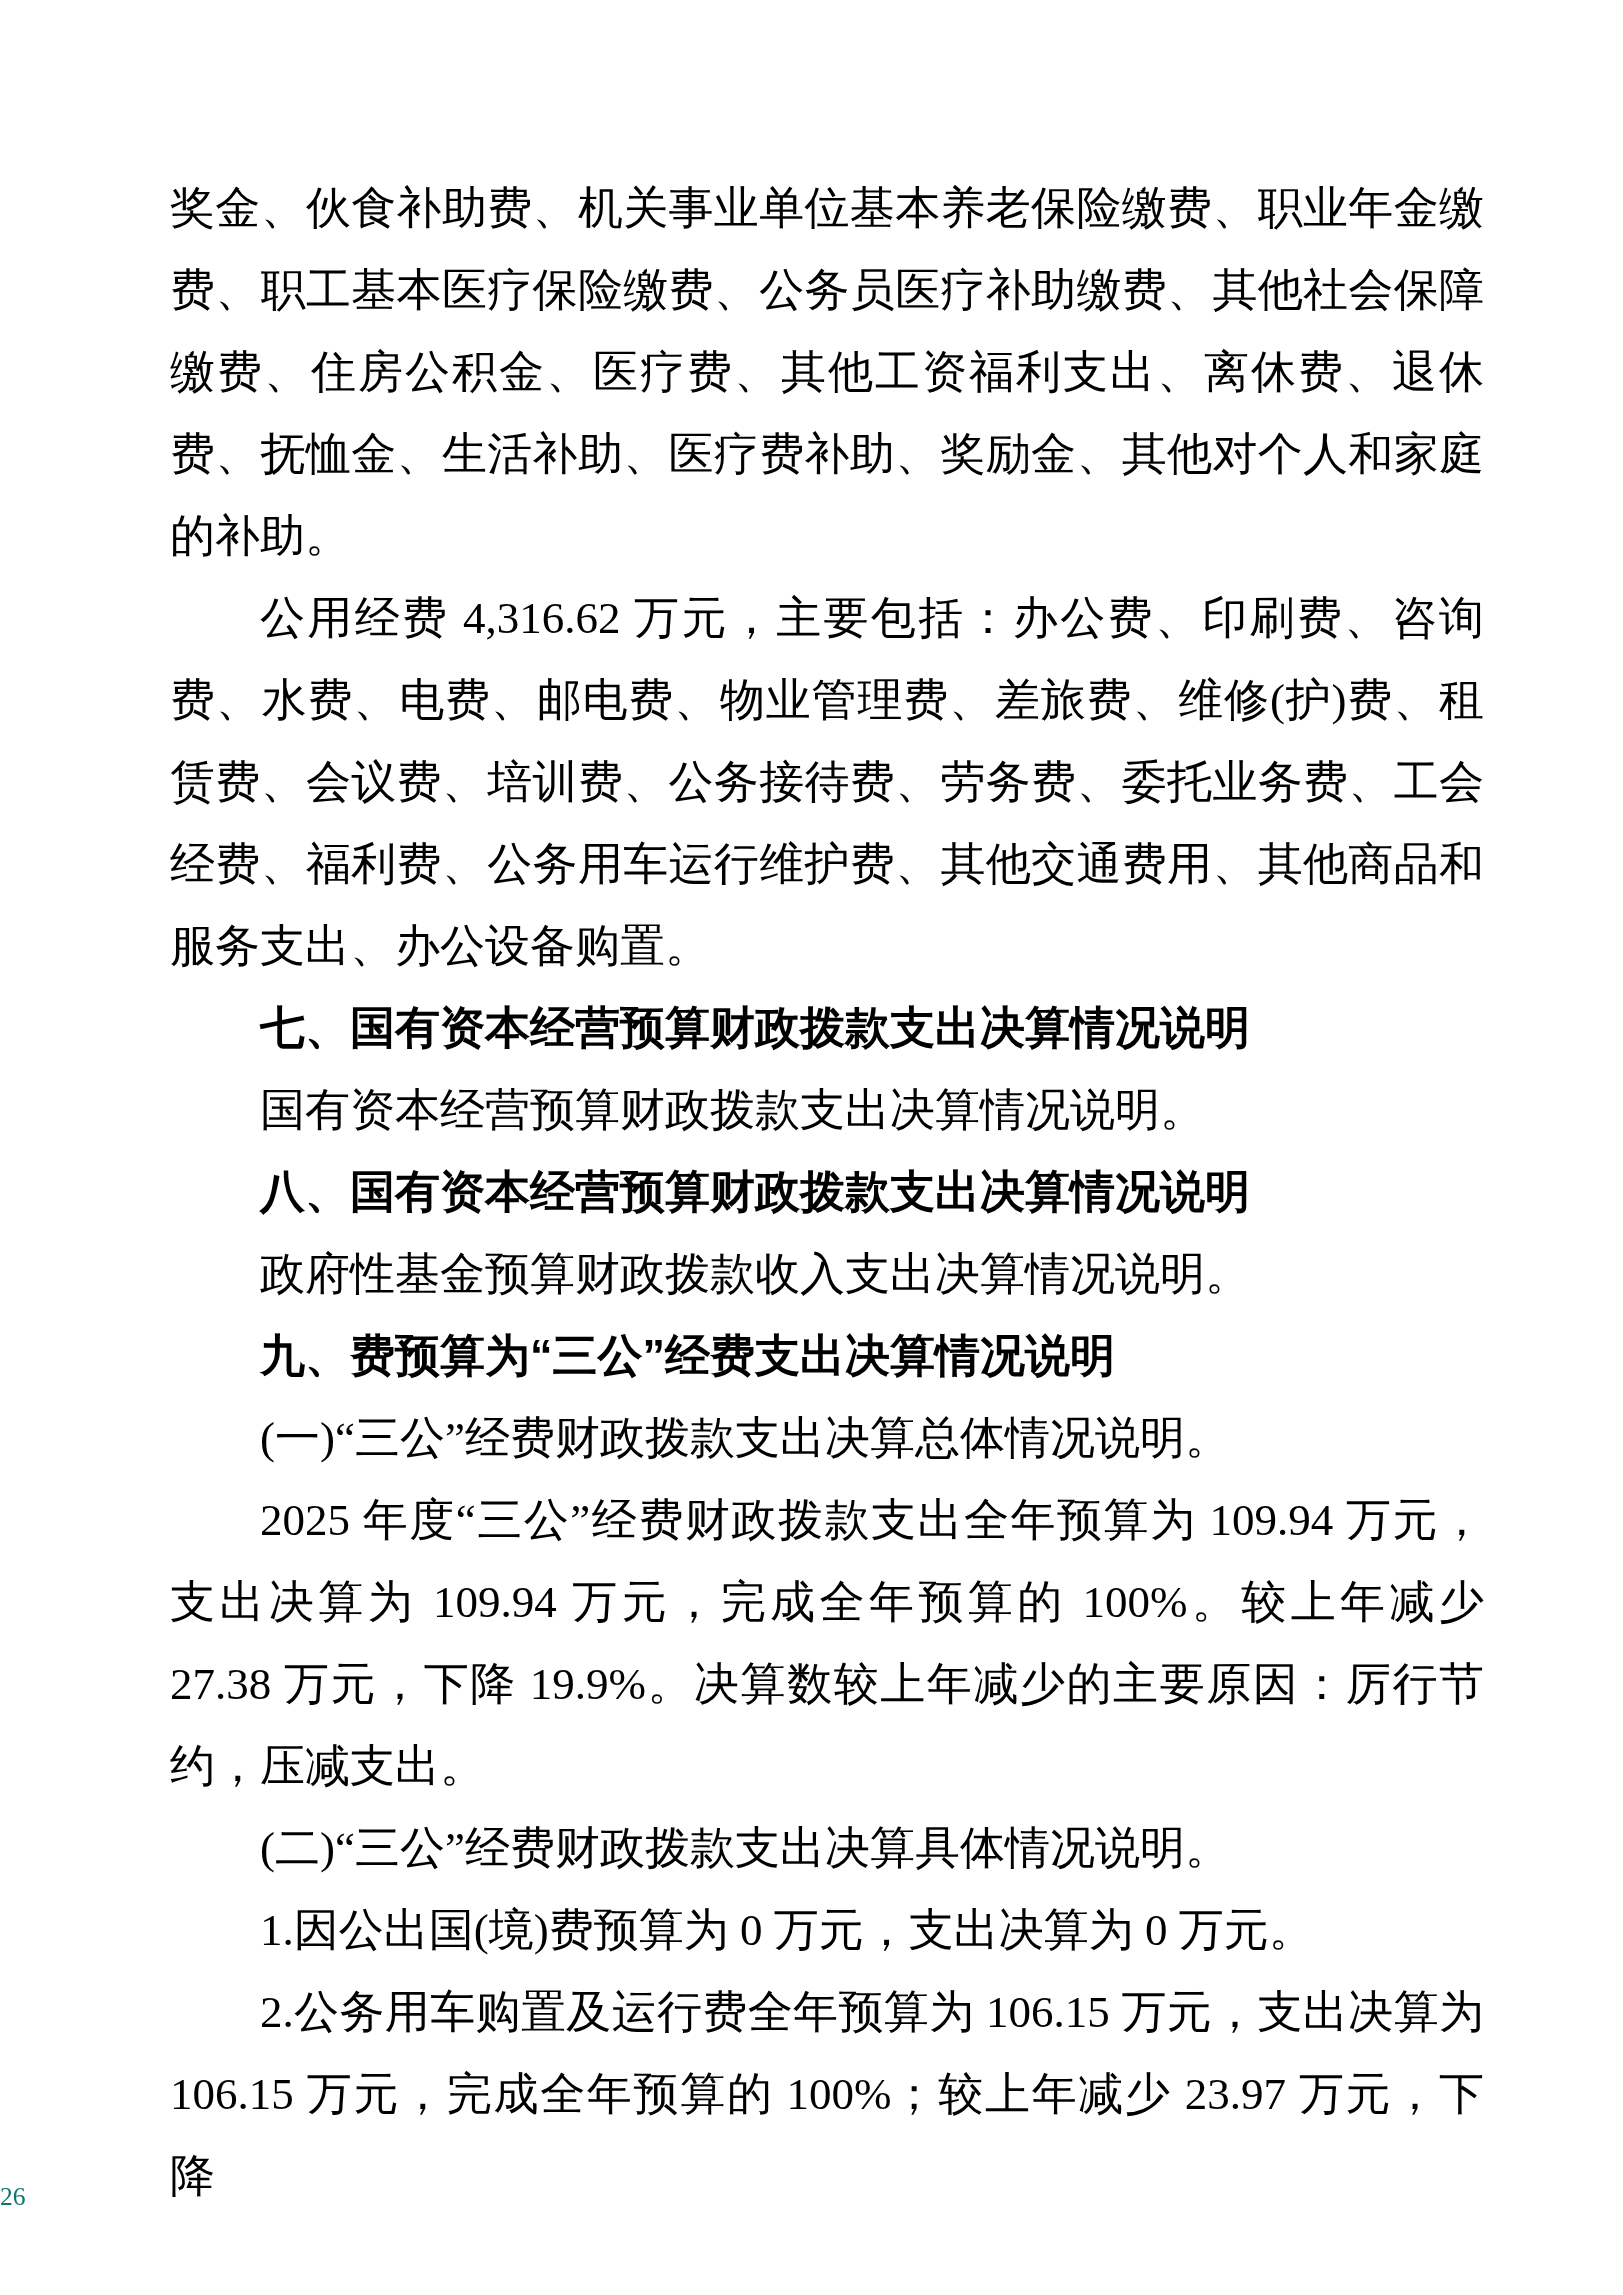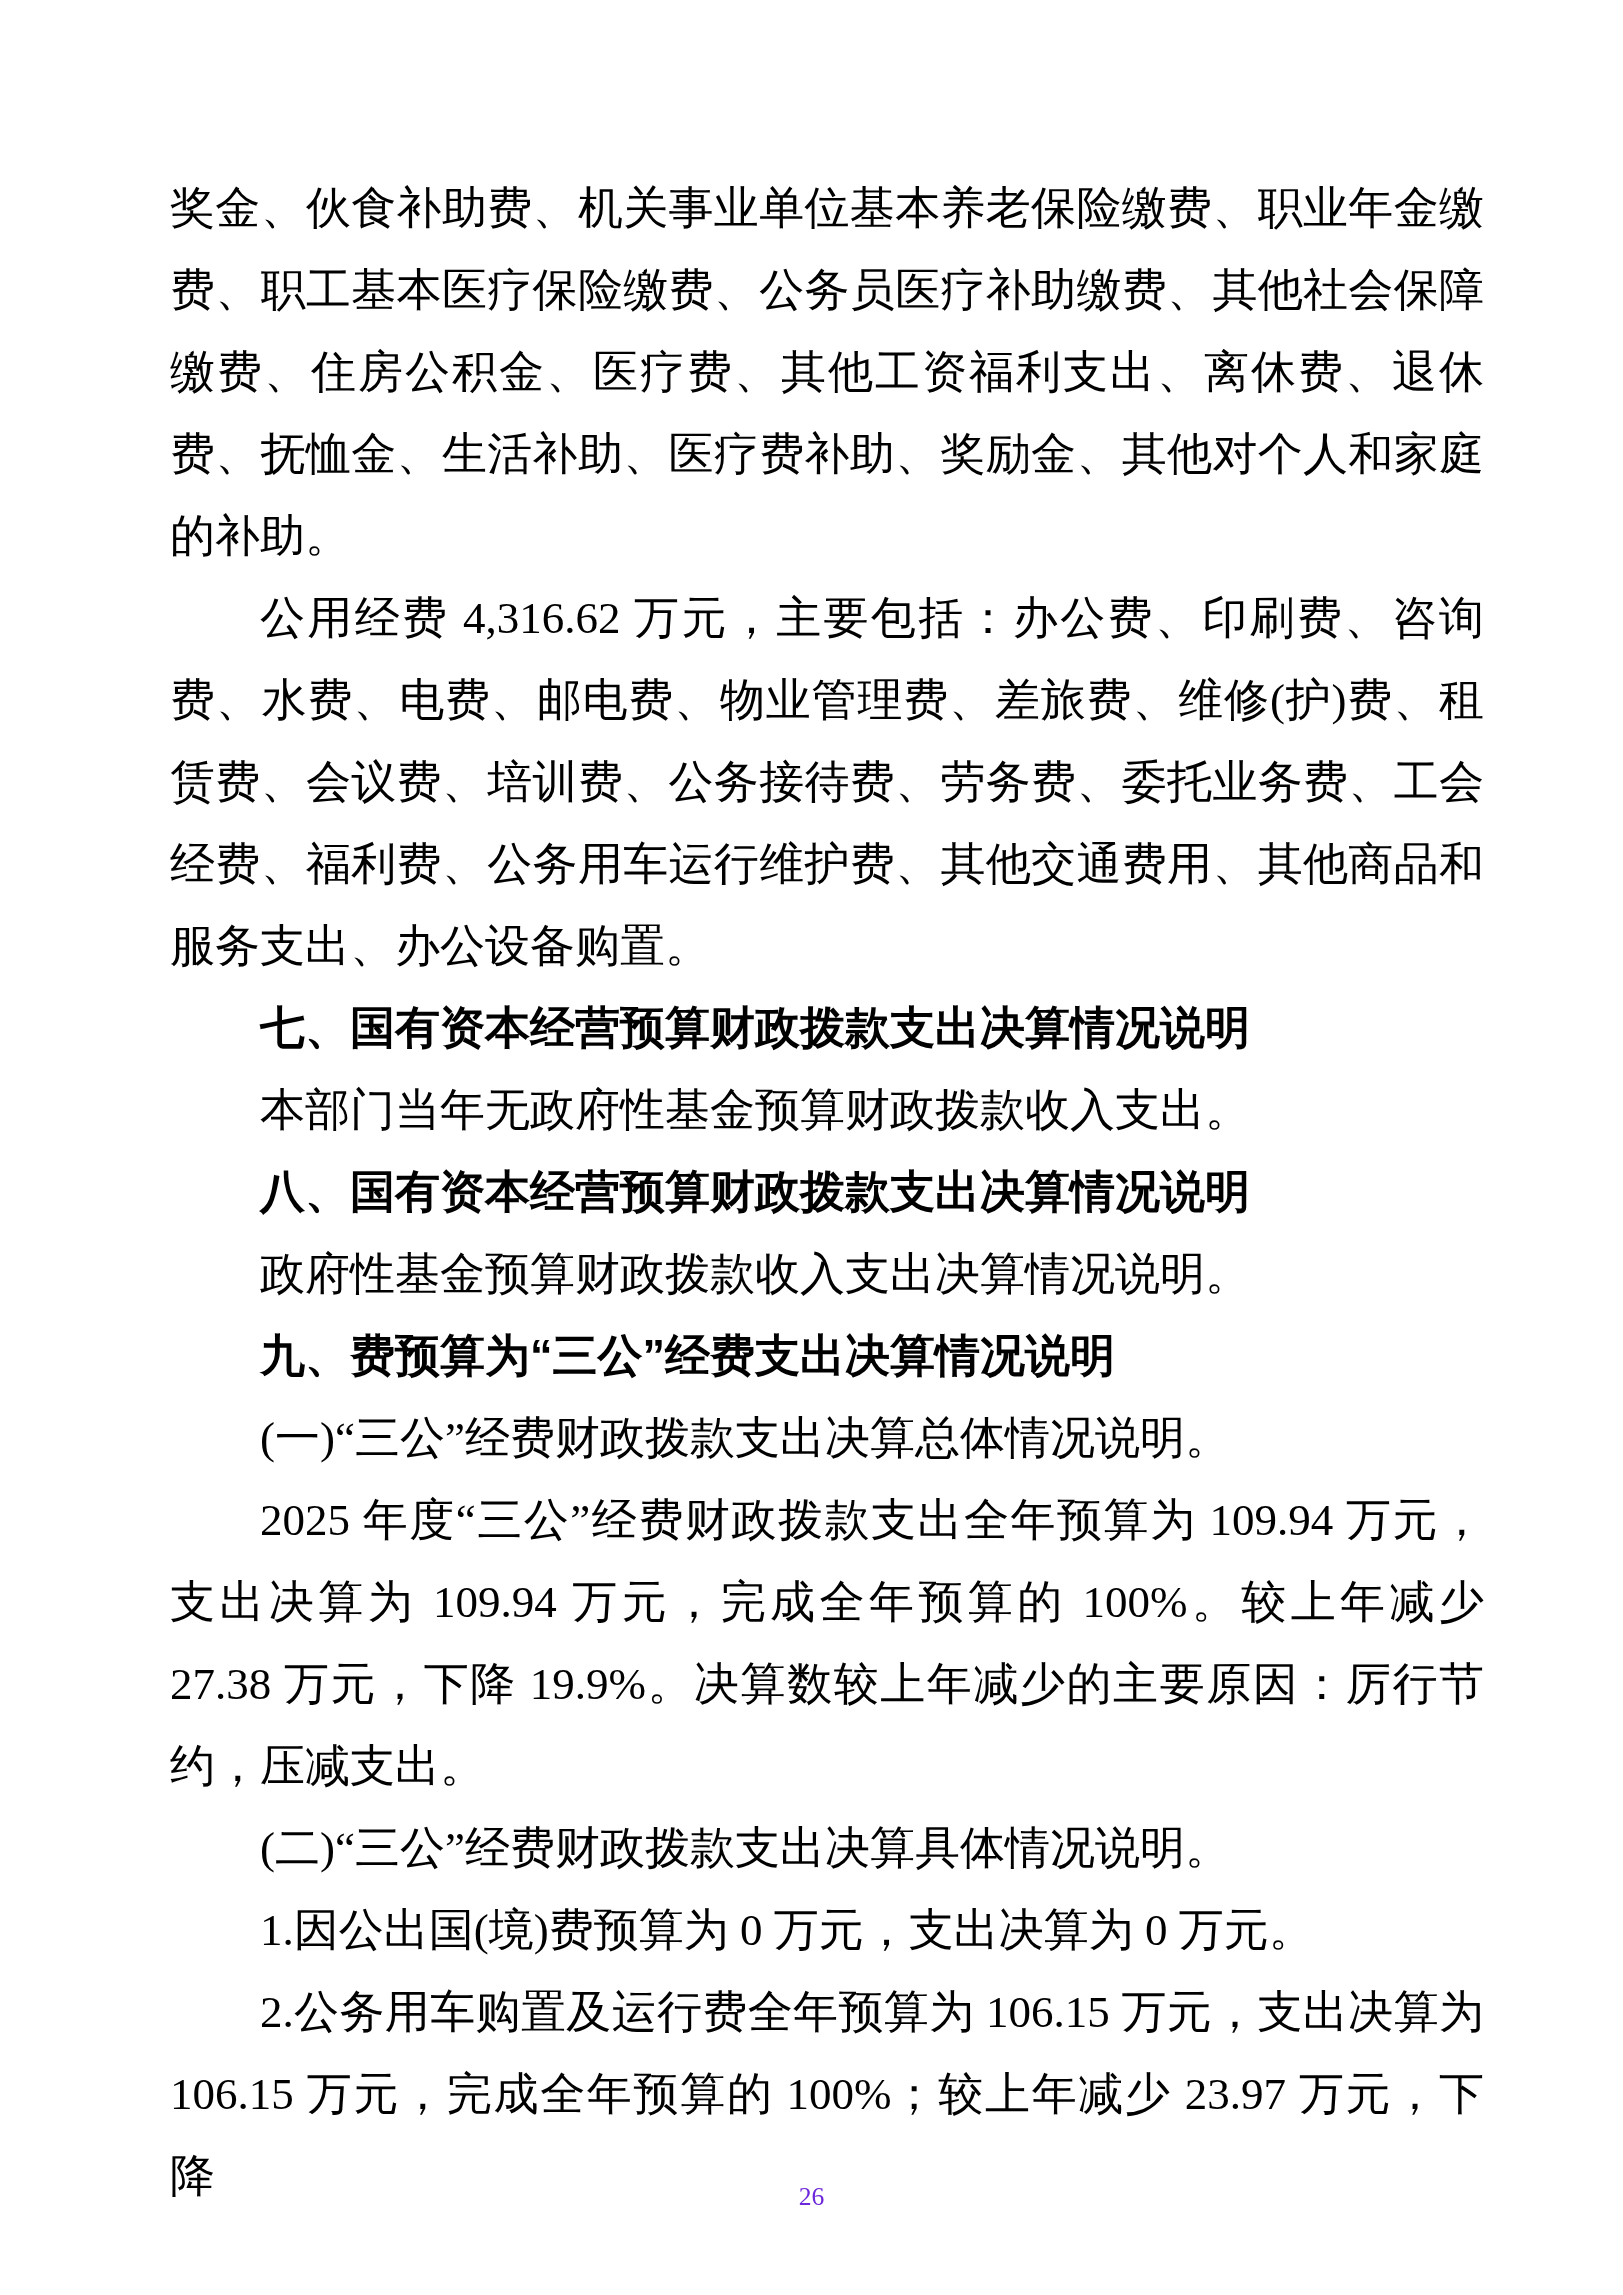--- a/index.html
+++ b/index.html
@@ -43,40 +43,40 @@
   }
   .text-block p.heading {
     font-family: "Liberation Sans", "DejaVu Sans", sans-serif;
     font-weight: 700;
   }
   .page-footer {
     position: absolute;
     left: 0;
     top: 2181px;
     width: 1623px;
-    text-align: center;
-    color: #6d28d9;
+    text-align: left;
+    color: #0f766e;
     font-family: "Liberation Serif", "DejaVu Serif", serif;
     font-size: 25.6px;
     line-height: 31px;
   }
 </style>
 </head>
 <body>
 
 <div class="page">
 
   <main class="text-block">
     <p class="body noindent">奖金、伙食补助费、机关事业单位基本养老保险缴费、职业年金缴费、职工基本医疗保险缴费、公务员医疗补助缴费、其他社会保障缴费、住房公积金、医疗费、其他工资福利支出、离休费、退休费、抚恤金、生活补助、医疗费补助、奖励金、其他对个人和家庭的补助。</p>
 
     <p class="body">公用经费 4,316.62 万元，主要包括：办公费、印刷费、咨询费、水费、电费、邮电费、物业管理费、差旅费、维修(护)费、租赁费、会议费、培训费、公务接待费、劳务费、委托业务费、工会经费、福利费、公务用车运行维护费、其他交通费用、其他商品和服务支出、办公设备购置。</p>
 
     <p class="heading">七、国有资本经营预算财政拨款支出决算情况说明</p>
 
-    <p class="body">本部门当年无政府性基金预算财政拨款收入支出。</p>
+    <p class="body">国有资本经营预算财政拨款支出决算情况说明。</p>
 
     <p class="heading">八、国有资本经营预算财政拨款支出决算情况说明</p>
 
     <p class="body">政府性基金预算财政拨款收入支出决算情况说明。</p>
 
     <p class="heading">九、费预算为“三公”经费支出决算情况说明</p>
 
     <p class="body">(一)“三公”经费财政拨款支出决算总体情况说明。</p>
 
     <p class="body">2025 年度“三公”经费财政拨款支出全年预算为 109.94 万元，支出决算为 109.94 万元，完成全年预算的 100%。较上年减少 27.38 万元，下降 19.9%。决算数较上年减少的主要原因：厉行节约，压减支出。</p>

